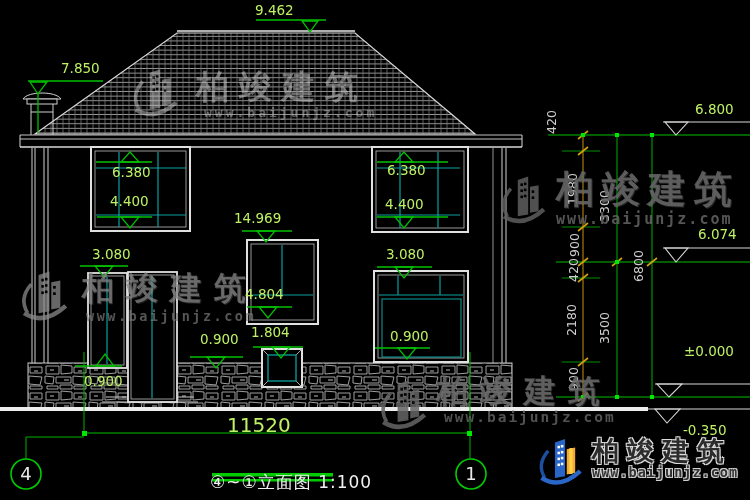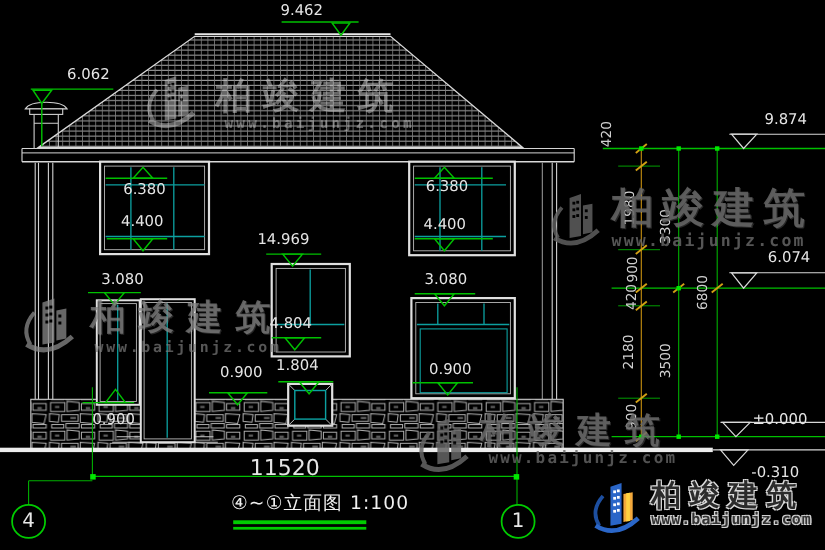--- a/index.html
+++ b/index.html
@@ -1,23 +1,23 @@
 <!DOCTYPE html>
 <html><head>
 <meta charset="utf-8">
 <style>
   html,body{margin:0;padding:0;background:#111;}
   #stage{position:relative;width:750px;height:500px;background:#000;overflow:hidden;
          font-family:"DejaVu Sans",sans-serif;}
   svg{position:absolute;left:0;top:0;}
-  .t{position:absolute;color:#e5e5e5;font-size:13.5px;white-space:nowrap;line-height:1;}
+  .t{position:absolute;color:#bef264;font-size:13.5px;white-space:nowrap;line-height:1;}
   .tv{position:absolute;color:#cfcfcf;font-size:12.5px;white-space:nowrap;line-height:1;
       transform:translate(-50%,-50%) rotate(-90deg);}
   .big{font-size:20px;}
-  .title{font-size:17px;color:#f0f0f0;letter-spacing:1px;}
+  .title{font-size:17px;color:#f0f0f0;letter-spacing:1px;margin-top:24px;}
   .axis-num{position:absolute;color:#e8e8e8;font-size:18px;transform:translate(-50%,-54%);}
   
   .wm{position:absolute;white-space:nowrap;line-height:1;font-weight:bold;}
   .wm-brand-a{font-size:33px;letter-spacing:10px;color:rgba(205,205,205,.50);}
   .wm-url-a{font-size:13px;letter-spacing:3px;color:rgba(205,205,205,.45);font-family:"DejaVu Sans Mono",monospace;}
   .wm-brand-b{font-size:32px;letter-spacing:12px;color:rgba(128,128,128,.75);text-shadow:1px 1px 0 rgba(220,220,220,.18);}
   .wm-url-b{font-size:13.5px;letter-spacing:2.5px;color:rgba(122,122,122,.7);font-family:"DejaVu Sans Mono",monospace;}
   .wm-brand-c{font-size:38px;letter-spacing:8px;color:rgba(100,100,100,.88);text-shadow:1px 1px 0 rgba(220,220,220,.18);}
   .wm-url-c{font-size:15px;letter-spacing:2px;color:rgba(100,100,100,.85);font-family:"DejaVu Sans Mono",monospace;}
   .wm-brand-d{font-size:32px;letter-spacing:12px;color:rgba(105,105,105,.85);text-shadow:1px 1px 0 rgba(220,220,220,.18);}
@@ -208,39 +208,39 @@
       <circle cx="471" cy="474" r="15" fill="none" stroke="#00cc00" stroke-width="1.6"></circle>
     </g>
 
     <g fill="#00cc00">
       <rect x="212" y="473" width="121" height="3.5"></rect>
       <rect x="212" y="479" width="121" height="2.5"></rect>
     </g>
   </svg>
 
   <div class="t" style="left:255px;top:4px">9.462</div>
-  <div class="t" style="left:61px;top:62px">6.062</div>
+  <div class="t" style="left:61px;top:62px">7.850</div>
 
   <div class="t" style="left:112px;top:166px">6.380</div>
   <div class="t" style="left:110px;top:195px">4.400</div>
   <div class="t" style="left:387px;top:164px">6.380</div>
   <div class="t" style="left:385px;top:198px">4.400</div>
   <div class="t" style="left:234px;top:212px">14.969</div>
   <div class="t" style="left:245px;top:288px">4.804</div>
   <div class="t" style="left:92px;top:248px">3.080</div>
   <div class="t" style="left:84px;top:375px">0.900</div>
   <div class="t" style="left:200px;top:333px">0.900</div>
   <div class="t" style="left:251px;top:326px">1.804</div>
   <div class="t" style="left:386px;top:248px">3.080</div>
   <div class="t" style="left:390px;top:330px">0.900</div>
 
-  <div class="t" style="left:695px;top:103px">9.874</div>
+  <div class="t" style="left:695px;top:103px">6.800</div>
   <div class="t" style="left:698px;top:228px">6.074</div>
-  <div class="t" style="left:684px;top:375px">±0.000</div>
-  <div class="t" style="left:683px;top:424px">-0.310</div>
+  <div class="t" style="left:684px;top:345px">±0.000</div>
+  <div class="t" style="left:683px;top:424px">-0.350</div>
 
   <div class="tv" style="left:552px;top:122px">420</div>
   <div class="tv" style="left:573px;top:189px">1980</div>
   <div class="tv" style="left:575px;top:245px">900</div>
   <div class="tv" style="left:574px;top:270px">420</div>
   <div class="tv" style="left:572px;top:320px">2180</div>
   <div class="tv" style="left:574px;top:379px">900</div>
   <div class="tv" style="left:605px;top:206px">3300</div>
   <div class="tv" style="left:605px;top:328px">3500</div>
   <div class="tv" style="left:639px;top:266px">6800</div>

